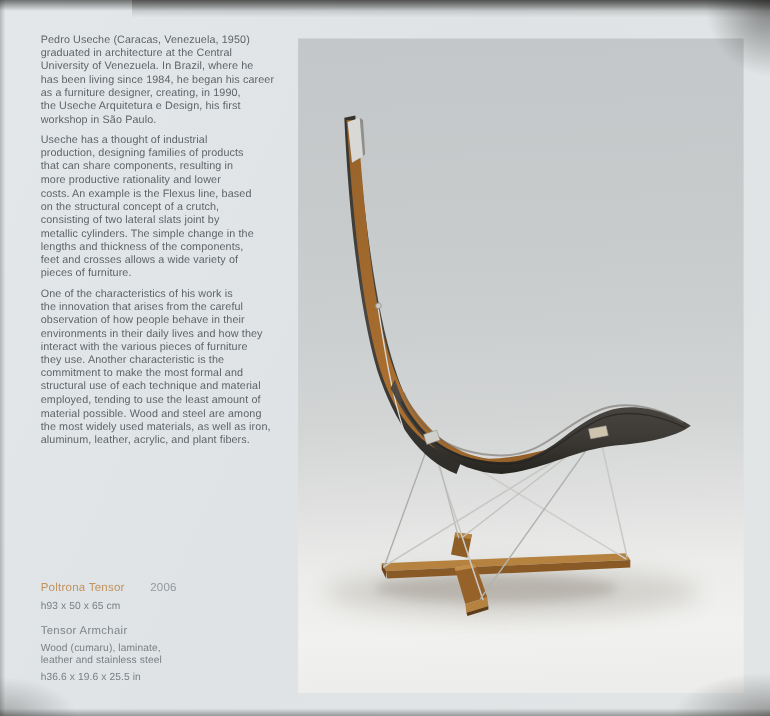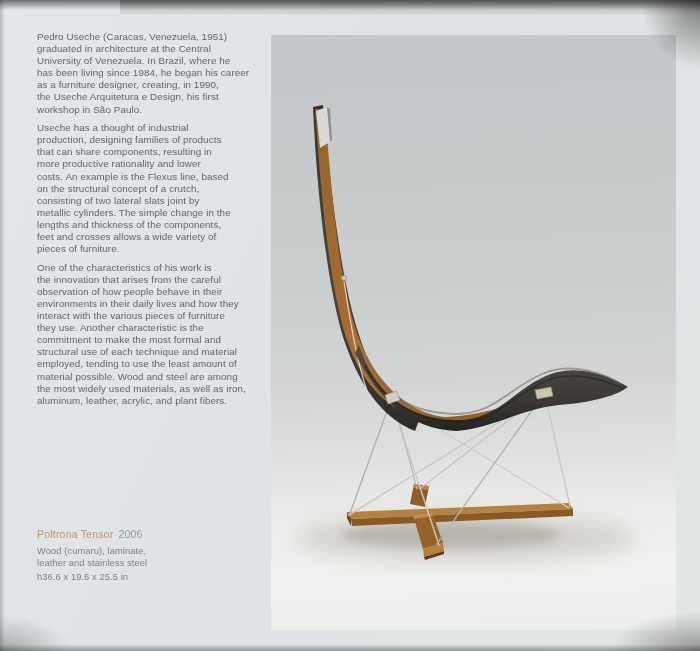--- a/index.html
+++ b/index.html
@@ -31,21 +31,21 @@
   .text-col{
     position:absolute;left:37px;top:31px;width:236px;
     color:#5e6468;font-size:9.8px;line-height:12.1px;
   }
   .text-col p{margin:0 0 6.5px 0;white-space:pre-line;letter-spacing:.1px;}
 
   
   .caption{position:absolute;left:37px;top:528px;width:236px;}
   .cap-title{font-size:10.5px;letter-spacing:.2px;margin:0 0 6px 0;}
   .cap-name{color:#c0935f;}
-  .cap-year{color:#93989c;margin-left:2px;}
+  .cap-year{color:#93989c;margin-left:20px;}
   .cap-small{margin:0 0 3px 0;font-size:9.3px;line-height:11.5px;color:#787f83;white-space:pre-line;letter-spacing:.1px;}
   .cap-dims{margin-bottom:10px;}
   .cap-title-en{font-size:10.3px;color:#7d8488;letter-spacing:.3px;margin:0 0 5px 0;}
 
   
   .photo{
     position:absolute;left:271px;top:35px;width:405px;height:595px;margin:0;
     background:linear-gradient(178deg,
       #c4c7c9 0%, #c7cacb 25%, #cccfd0 45%, #d3d5d5 58%,
       #dfe0df 70%, #ecedeb 80%, #f1f1ef 90%, #ecécea 100%);
@@ -54,21 +54,21 @@
       #dfe0df 70%, #ecedeb 80%, #f1f1ef 90%, #ececea 100%);
   }
   .photo svg{display:block;width:405px;height:595px;}
 </style>
 </head>
 <body>
 
 <div class="page">
 
   <div class="text-col">
-    <p>Pedro Useche (Caracas, Venezuela, 1951)
+    <p>Pedro Useche (Caracas, Venezuela, 1950)
 graduated in architecture at the Central
 University of Venezuela. In Brazil, where he
 has been living since 1984, he began his career
 as a furniture designer, creating, in 1990,
 the Useche Arquitetura e Design, his first
 workshop in São Paulo.</p>
     <p>Useche has a thought of industrial
 production, designing families of products
 that can share components, resulting in
 more productive rationality and lower
@@ -91,20 +91,22 @@
 material possible. Wood and steel are among
 the most widely used materials, as well as iron,
 aluminum, leather, acrylic, and plant fibers.</p>
   </div>
 
   <div class="caption">
     <div class="cap-title">
       <span class="cap-name">Poltrona Tensor</span>
       <span class="cap-year">2006</span>
     </div>
+    <p class="cap-small cap-dims">h93 x 50 x 65 cm</p>
+    <div class="cap-title-en">Tensor Armchair</div>
     <p class="cap-small">Wood (cumaru), laminate,
 leather and stainless steel</p>
     <p class="cap-small">h36.6 x 19.6 x 25.5 in</p>
   </div>
 
   <figure class="photo">
     <svg viewBox="0 0 405 595" xmlns="http://www.w3.org/2000/svg">
       <defs>
         <linearGradient id="woodGrad" x1="0" y1="0" x2="1" y2="1">
           <stop offset="0" stop-color="#96622a"></stop>

